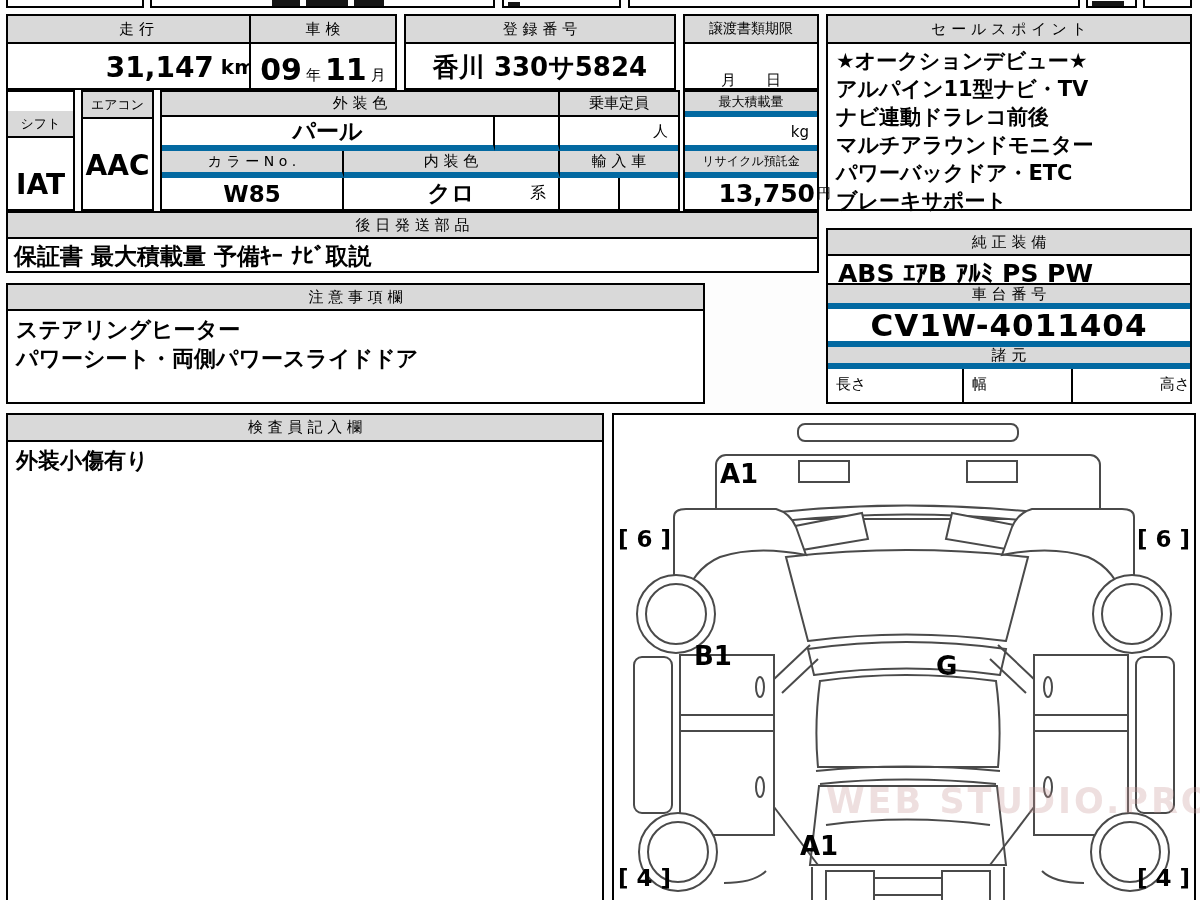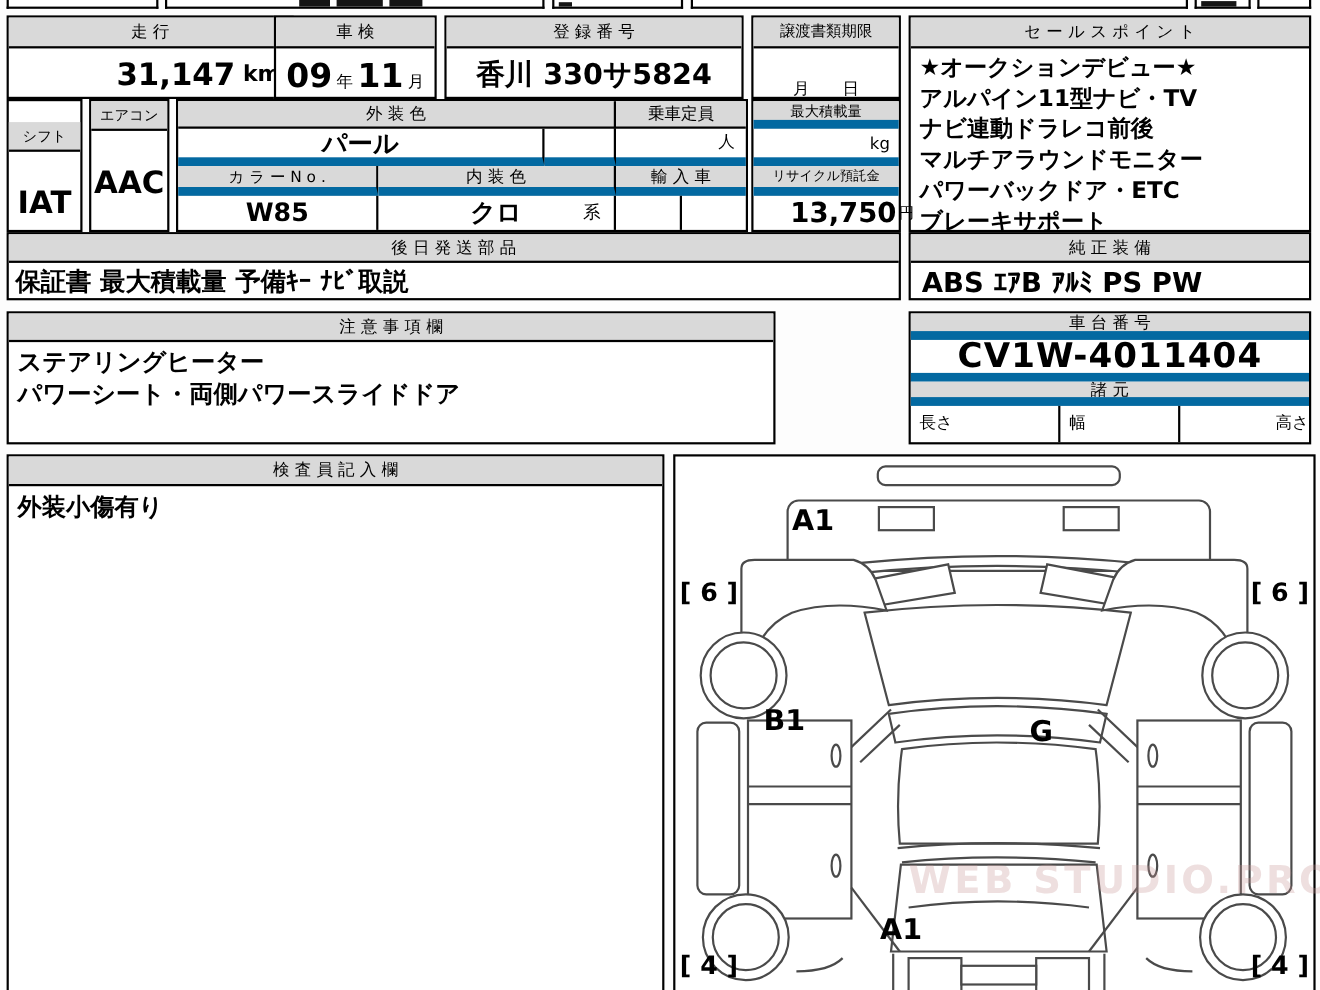--- a/index.html
+++ b/index.html
@@ -7,21 +7,21 @@
           font-family:"DejaVu Sans","Liberation Sans",sans-serif;color:#000;}
   .box{position:absolute;background:#fff;border:2px solid #000;box-sizing:border-box;}
   .cell{position:absolute;box-sizing:border-box;}
   .hdr{background:#d9d9d9;border-bottom:2px solid #000;display:flex;align-items:center;justify-content:center;
        font-size:15px;font-weight:normal;white-space:nowrap;overflow:hidden;}
   .hdr-top{height:26px;}
   .val{display:flex;align-items:center;font-weight:bold;}
   .center{justify-content:center;}
   .right{justify-content:flex-end;}
   .br2{border-right:2px solid #000;}
-  .bb2{border-bottom:8px solid #0369a1;text-align:center;}
+  .bb2{border-bottom:6px solid #0369a1;text-align:center;}
   .strip{position:absolute;top:0;background:#fff;border:2px solid #000;border-top:none;box-sizing:border-box;height:8px;}
   .smudge{position:absolute;background:#161616;}
   .unit{font-weight:normal;font-size:15px;margin-left:4px;}
   .salesline{font-size:21px;font-weight:bold;line-height:28px;white-space:nowrap;}
   .dcode{position:absolute;font-weight:bold;font-size:26px;line-height:1;white-space:nowrap;}
   .dtire{position:absolute;font-weight:bold;font-size:23px;line-height:1;white-space:nowrap;}
   .watermark{position:absolute;font-size:35px;font-weight:bold;letter-spacing:3px;color:rgba(198,150,150,0.30);white-space:nowrap;}
   svg .ln{fill:#fff;stroke:#4a4a4a;stroke-width:2;}
   svg .ln2{fill:none;stroke:#4a4a4a;stroke-width:2;}
 </style>
@@ -121,21 +121,21 @@
       <span style="font-size:25px;">13,750</span>
       <span style="font-size:14px;font-weight:normal;margin-left:2px;">円</span>
     </div>
   </div>
 
   <div class="box" style="left:6px;top:211px;width:813px;height:62px;">
     <div class="hdr" style="height:24px;">後 日 発 送 部 品</div>
     <div class="val" style="height:34px;font-size:23px;padding-left:6px;white-space:nowrap;">保証書 最大積載量 予備ｷｰ ﾅﾋﾞ取説</div>
   </div>
 
-  <div class="box" style="left:826px;top:211px;width:366px;height:62px;">
+  <div class="box" style="left:826px;top:228px;width:366px;height:62px;">
     <div class="hdr" style="height:24px;">純 正 装 備</div>
     <div class="val" style="height:34px;font-size:25px;padding-left:10px;white-space:nowrap;">ABS ｴｱB ｱﾙﾐ PS PW</div>
   </div>
 
   <div class="box" style="left:6px;top:283px;width:699px;height:121px;">
     <div class="hdr" style="height:24px;">注 意 事 項 欄</div>
     <div style="padding:4px 8px;">
       <div style="font-size:22px;font-weight:bold;line-height:29px;white-space:nowrap;">ステアリングヒーター</div>
       <div style="font-size:22px;font-weight:bold;line-height:29px;white-space:nowrap;">パワーシート・両側パワースライドドア</div>
     </div>

